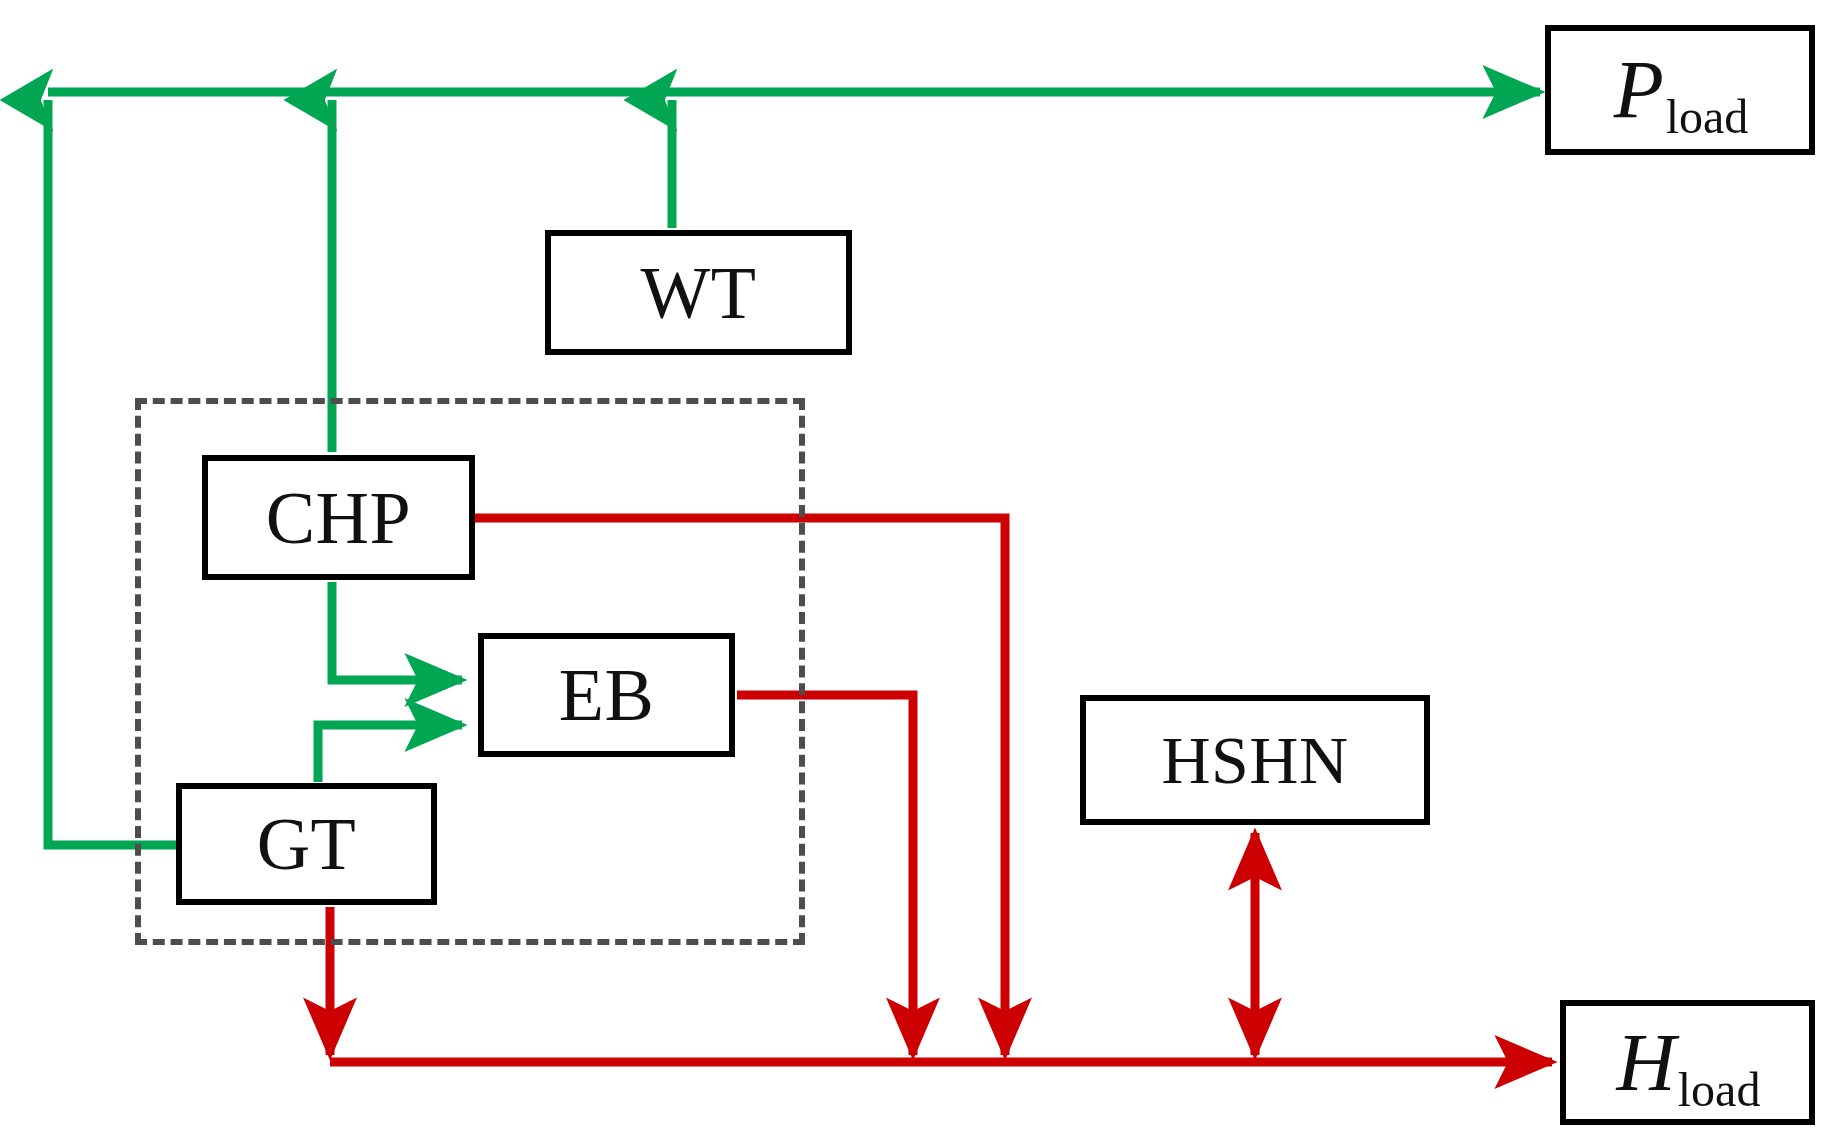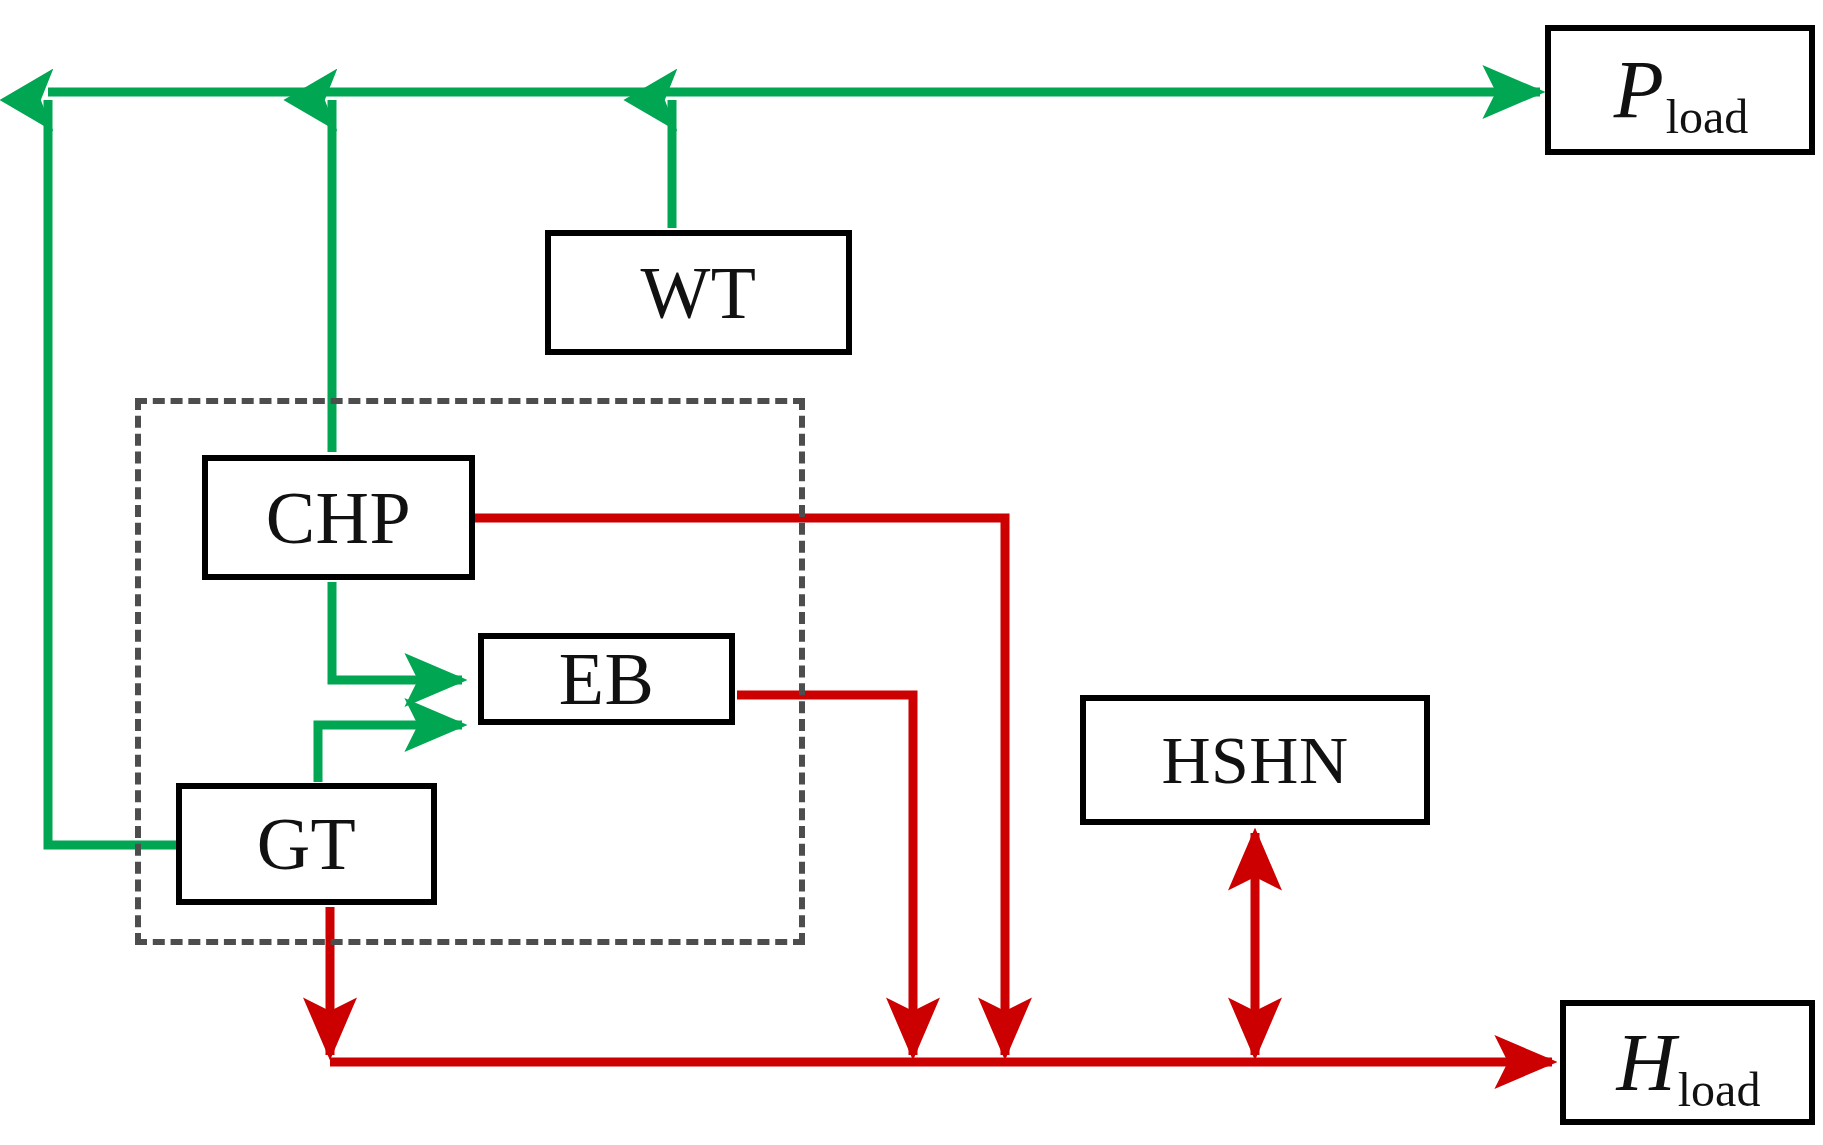--- a/index.html
+++ b/index.html
@@ -123,21 +123,21 @@
   </div>
 
   <div class="node" style="left:545px; top:230px; width:307px; height:125px;">
     <span class="node-label">WT</span>
   </div>
 
   <div class="node" style="left:192px; top:455px; width:273px; height:125px;margin-left:10px;">
     <span class="node-label">CHP</span>
   </div>
 
-  <div class="node" style="left:478px; top:633px; width:257px; height:92px;">
+  <div class="node" style="left:478px; top:633px; width:257px; height:124px;">
     <span class="node-label">EB</span>
   </div>
 
   <div class="node" style="left:176px; top:783px; width:261px; height:122px;">
     <span class="node-label">GT</span>
   </div>
 
   <div class="node" style="left:1080px; top:695px; width:350px; height:130px;">
     <span class="node-label small">HSHN</span>
   </div>

